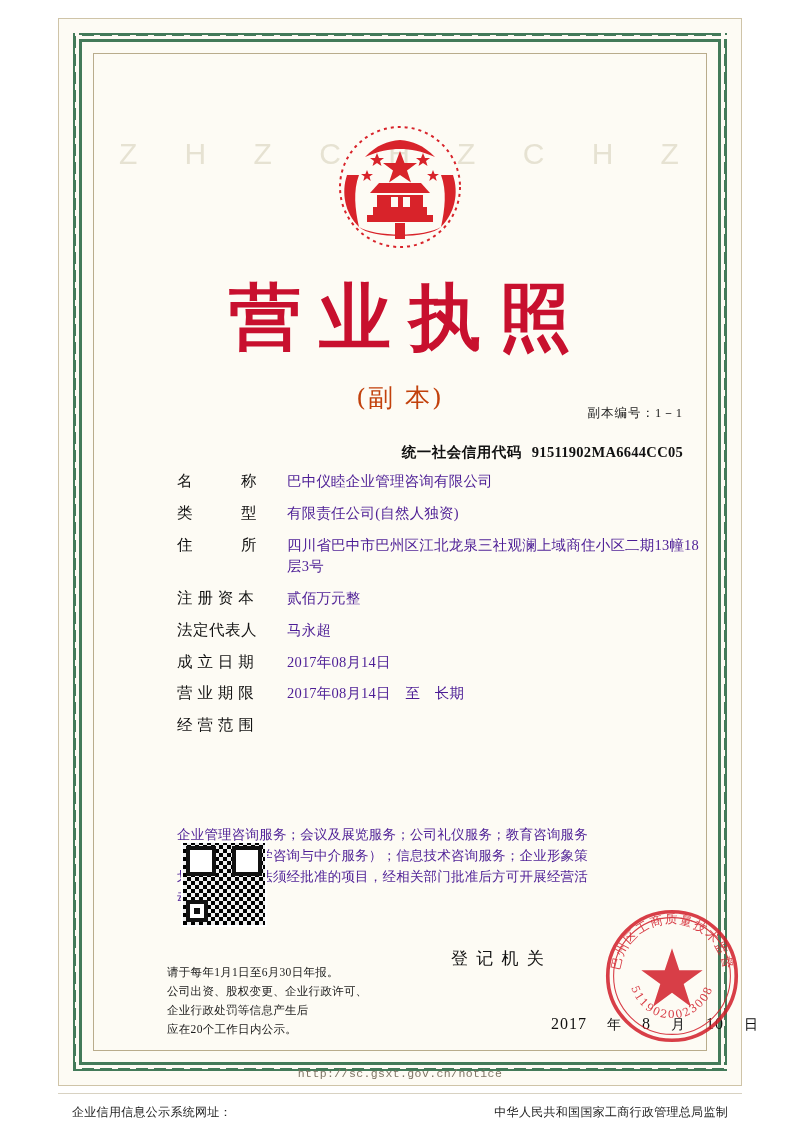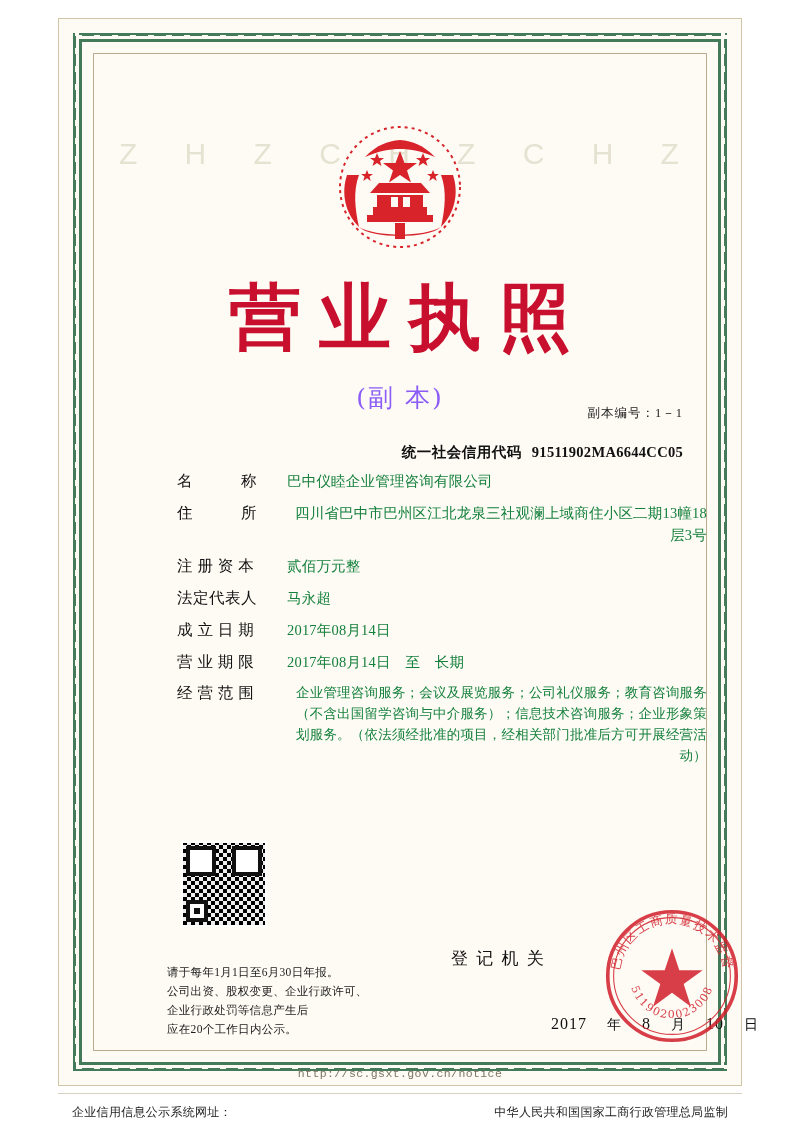--- a/index.html
+++ b/index.html
@@ -90,21 +90,21 @@
     color: #c8102e;
     font-family: "DejaVu Serif", serif;
     text-indent: 18px;
     line-height: 1;
   }
   .subtitle {
     position: absolute;
     left: 0; right: 0; top: 362px;
     text-align: center;
     font-size: 25px;
-    color: #8b5cf6;
+    color: #c2410c;
     letter-spacing: 2px;
     font-family: "DejaVu Serif", serif;
   }
 
   .copy-no {
     position: absolute;
     right: 58px; top: 386px;
     font-size: 12.5px;
     color: #1a1a1a;
     letter-spacing: 1px;
@@ -139,28 +139,27 @@
     width: 110px;
     flex: 0 0 110px;
     font-size: 15.5px;
     color: #111;
     letter-spacing: .5px;
     display: flex;
     justify-content: space-between;
   }
   .row .val {
     font-size: 14.5px;
-    color: #15803d;
+    color: #4c1d95;
     line-height: 1.5;
     letter-spacing: .2px;
     max-width: 420px;
-    text-align: right;
   }
   .row .val.small { font-size: 13.5px; line-height: 1.55; }
-  .row.scope { margin-top: 8px; }
+  .row.scope { margin-top: 8px; flex-direction: column; }
 
   
   .ad-text {
     position: absolute;
     left: 228px; top: 592px;
     font-size: 25px;
     font-weight: bold;
     color: #ef2d2d;
     letter-spacing: 0px;
     font-family: "DejaVu Sans", sans-serif;
@@ -333,20 +332,24 @@
     </div>
 
     <div class="credit-code">
       <span>统一社会信用代码</span><span class="code">91511902MA6644CC05</span>
     </div>
 
     <div class="fields">
       <div class="row">
         <div class="lbl">名　　　称</div>
         <div class="val">巴中仪睦企业管理咨询有限公司</div>
+      </div>
+      <div class="row">
+        <div class="lbl">类　　　型</div>
+        <div class="val">有限责任公司(自然人独资)</div>
       </div>
       <div class="row">
         <div class="lbl">住　　　所</div>
         <div class="val">四川省巴中市巴州区江北龙泉三社观澜上域商住小区二期13幢18层3号</div>
       </div>
       <div class="row">
         <div class="lbl">注 册 资 本</div>
         <div class="val faded">贰佰万元整</div>
       </div>
       <div class="row">

